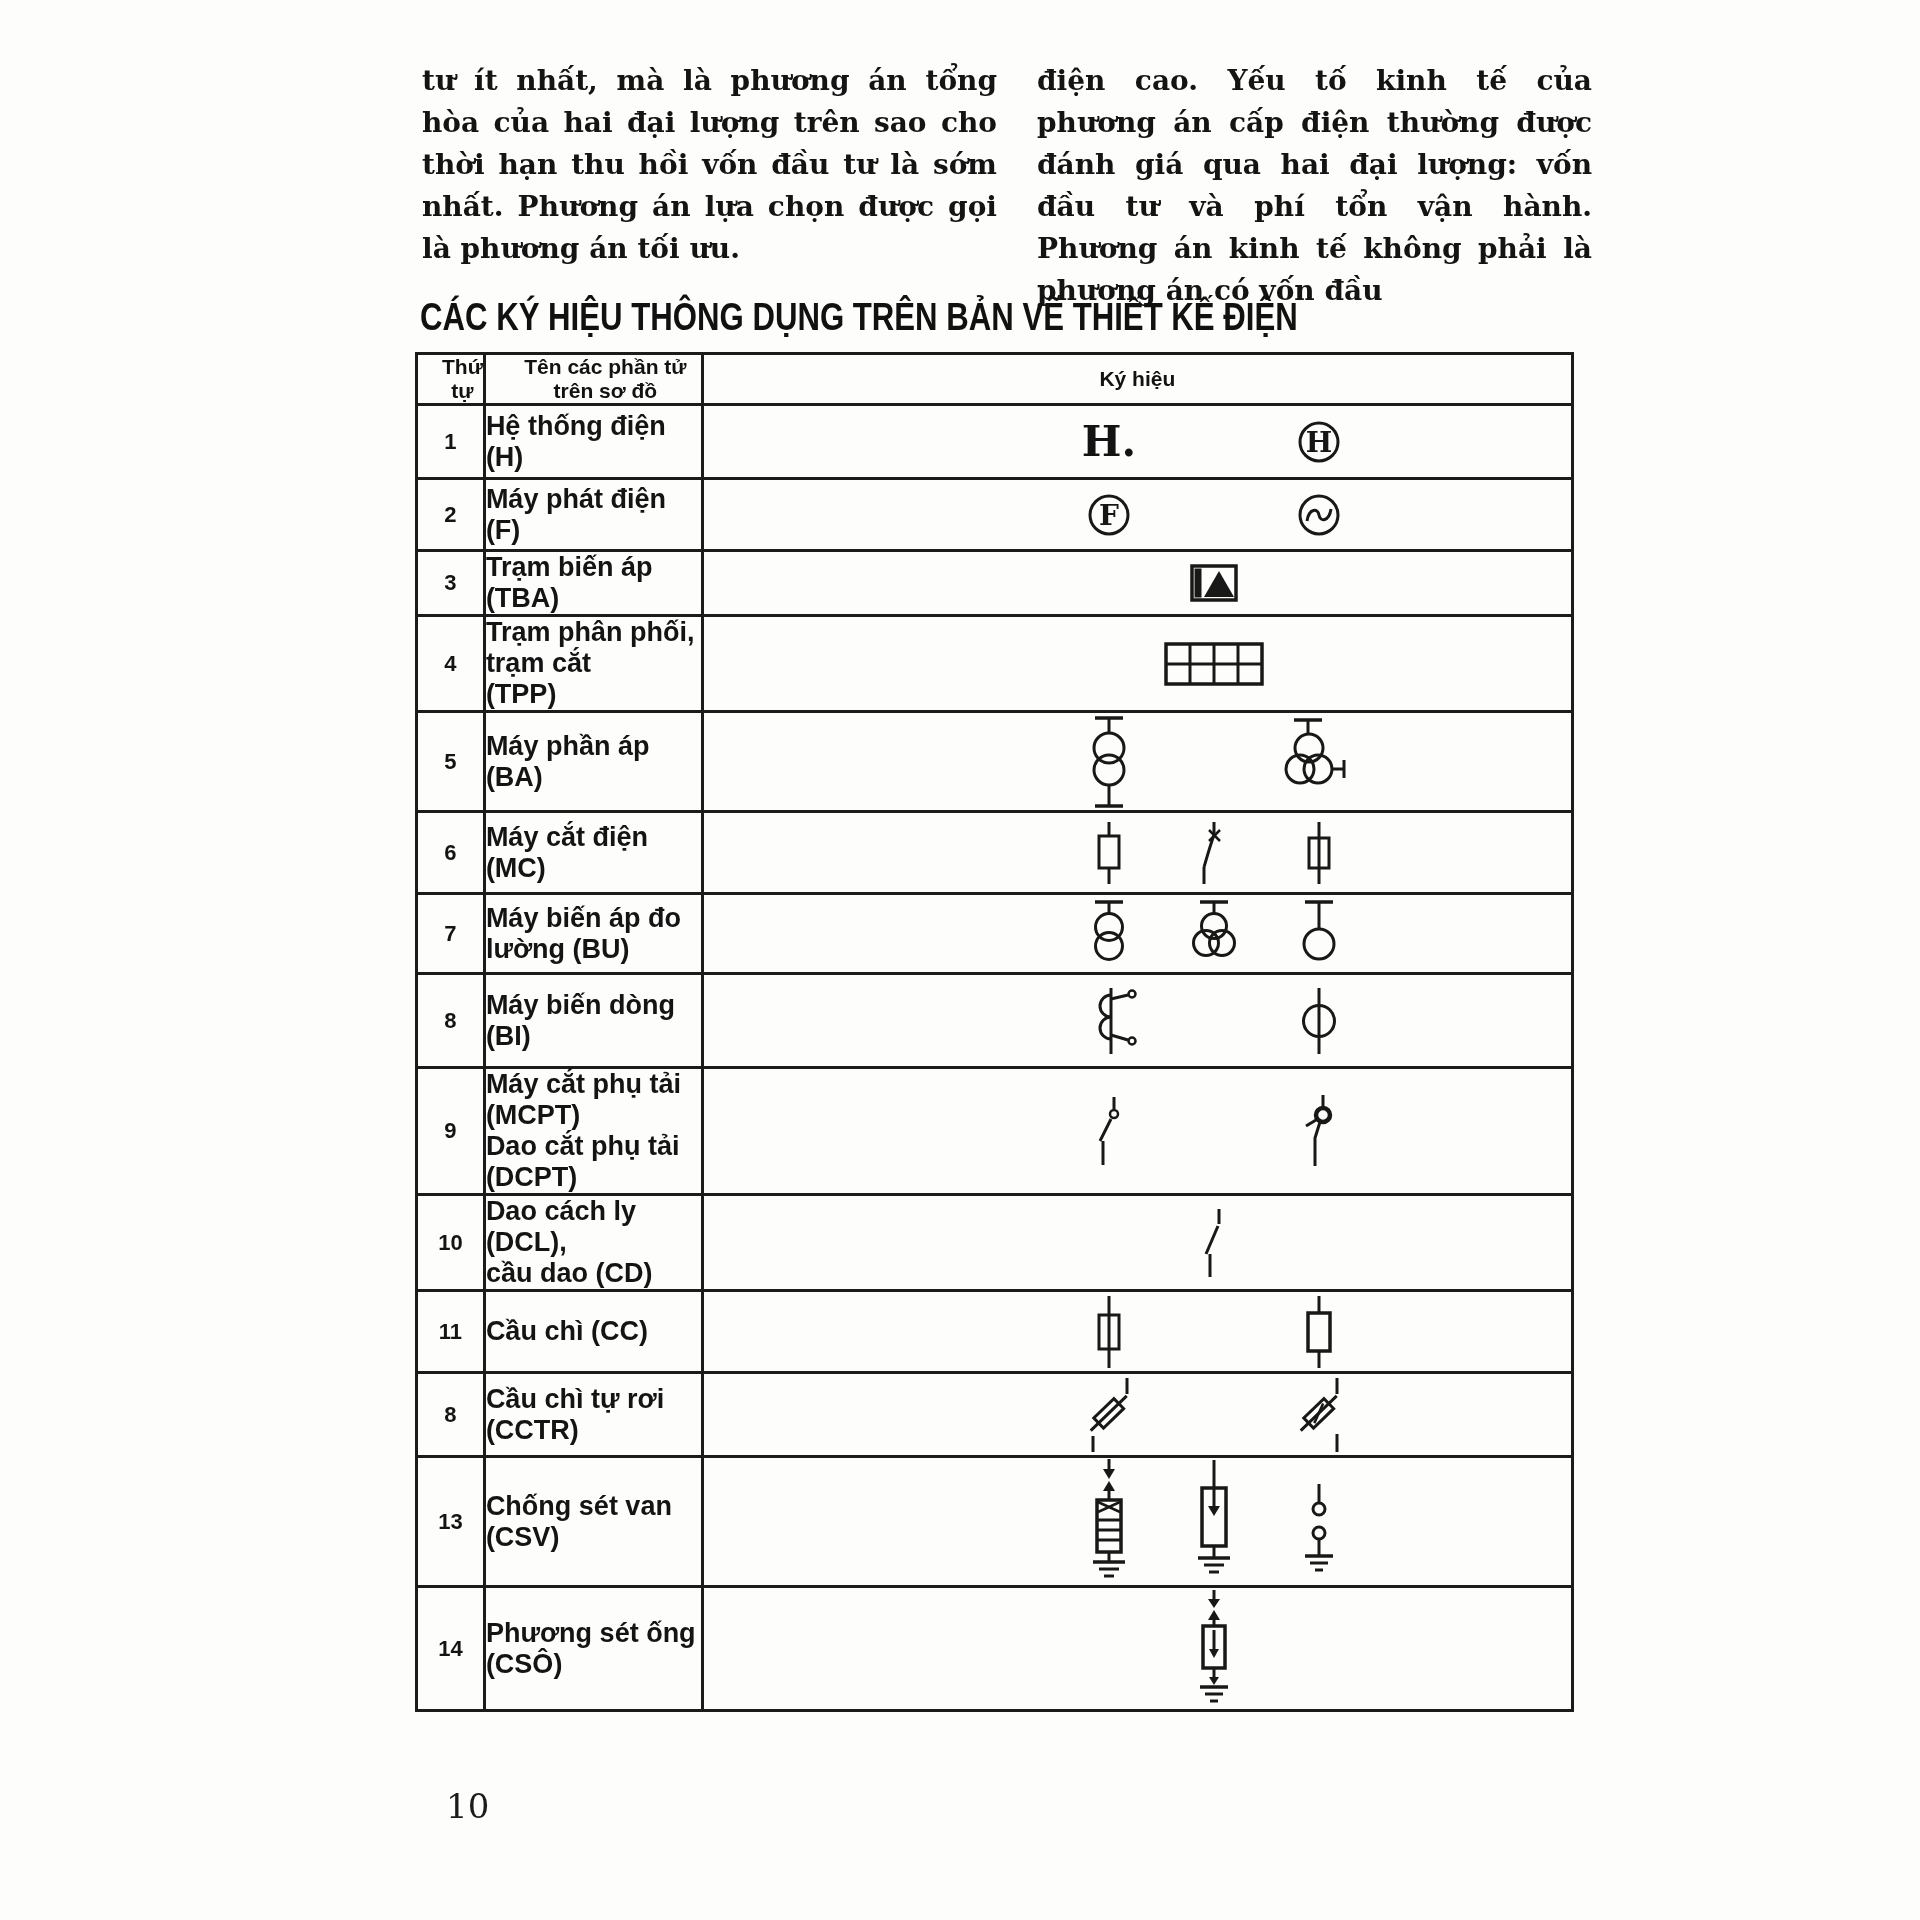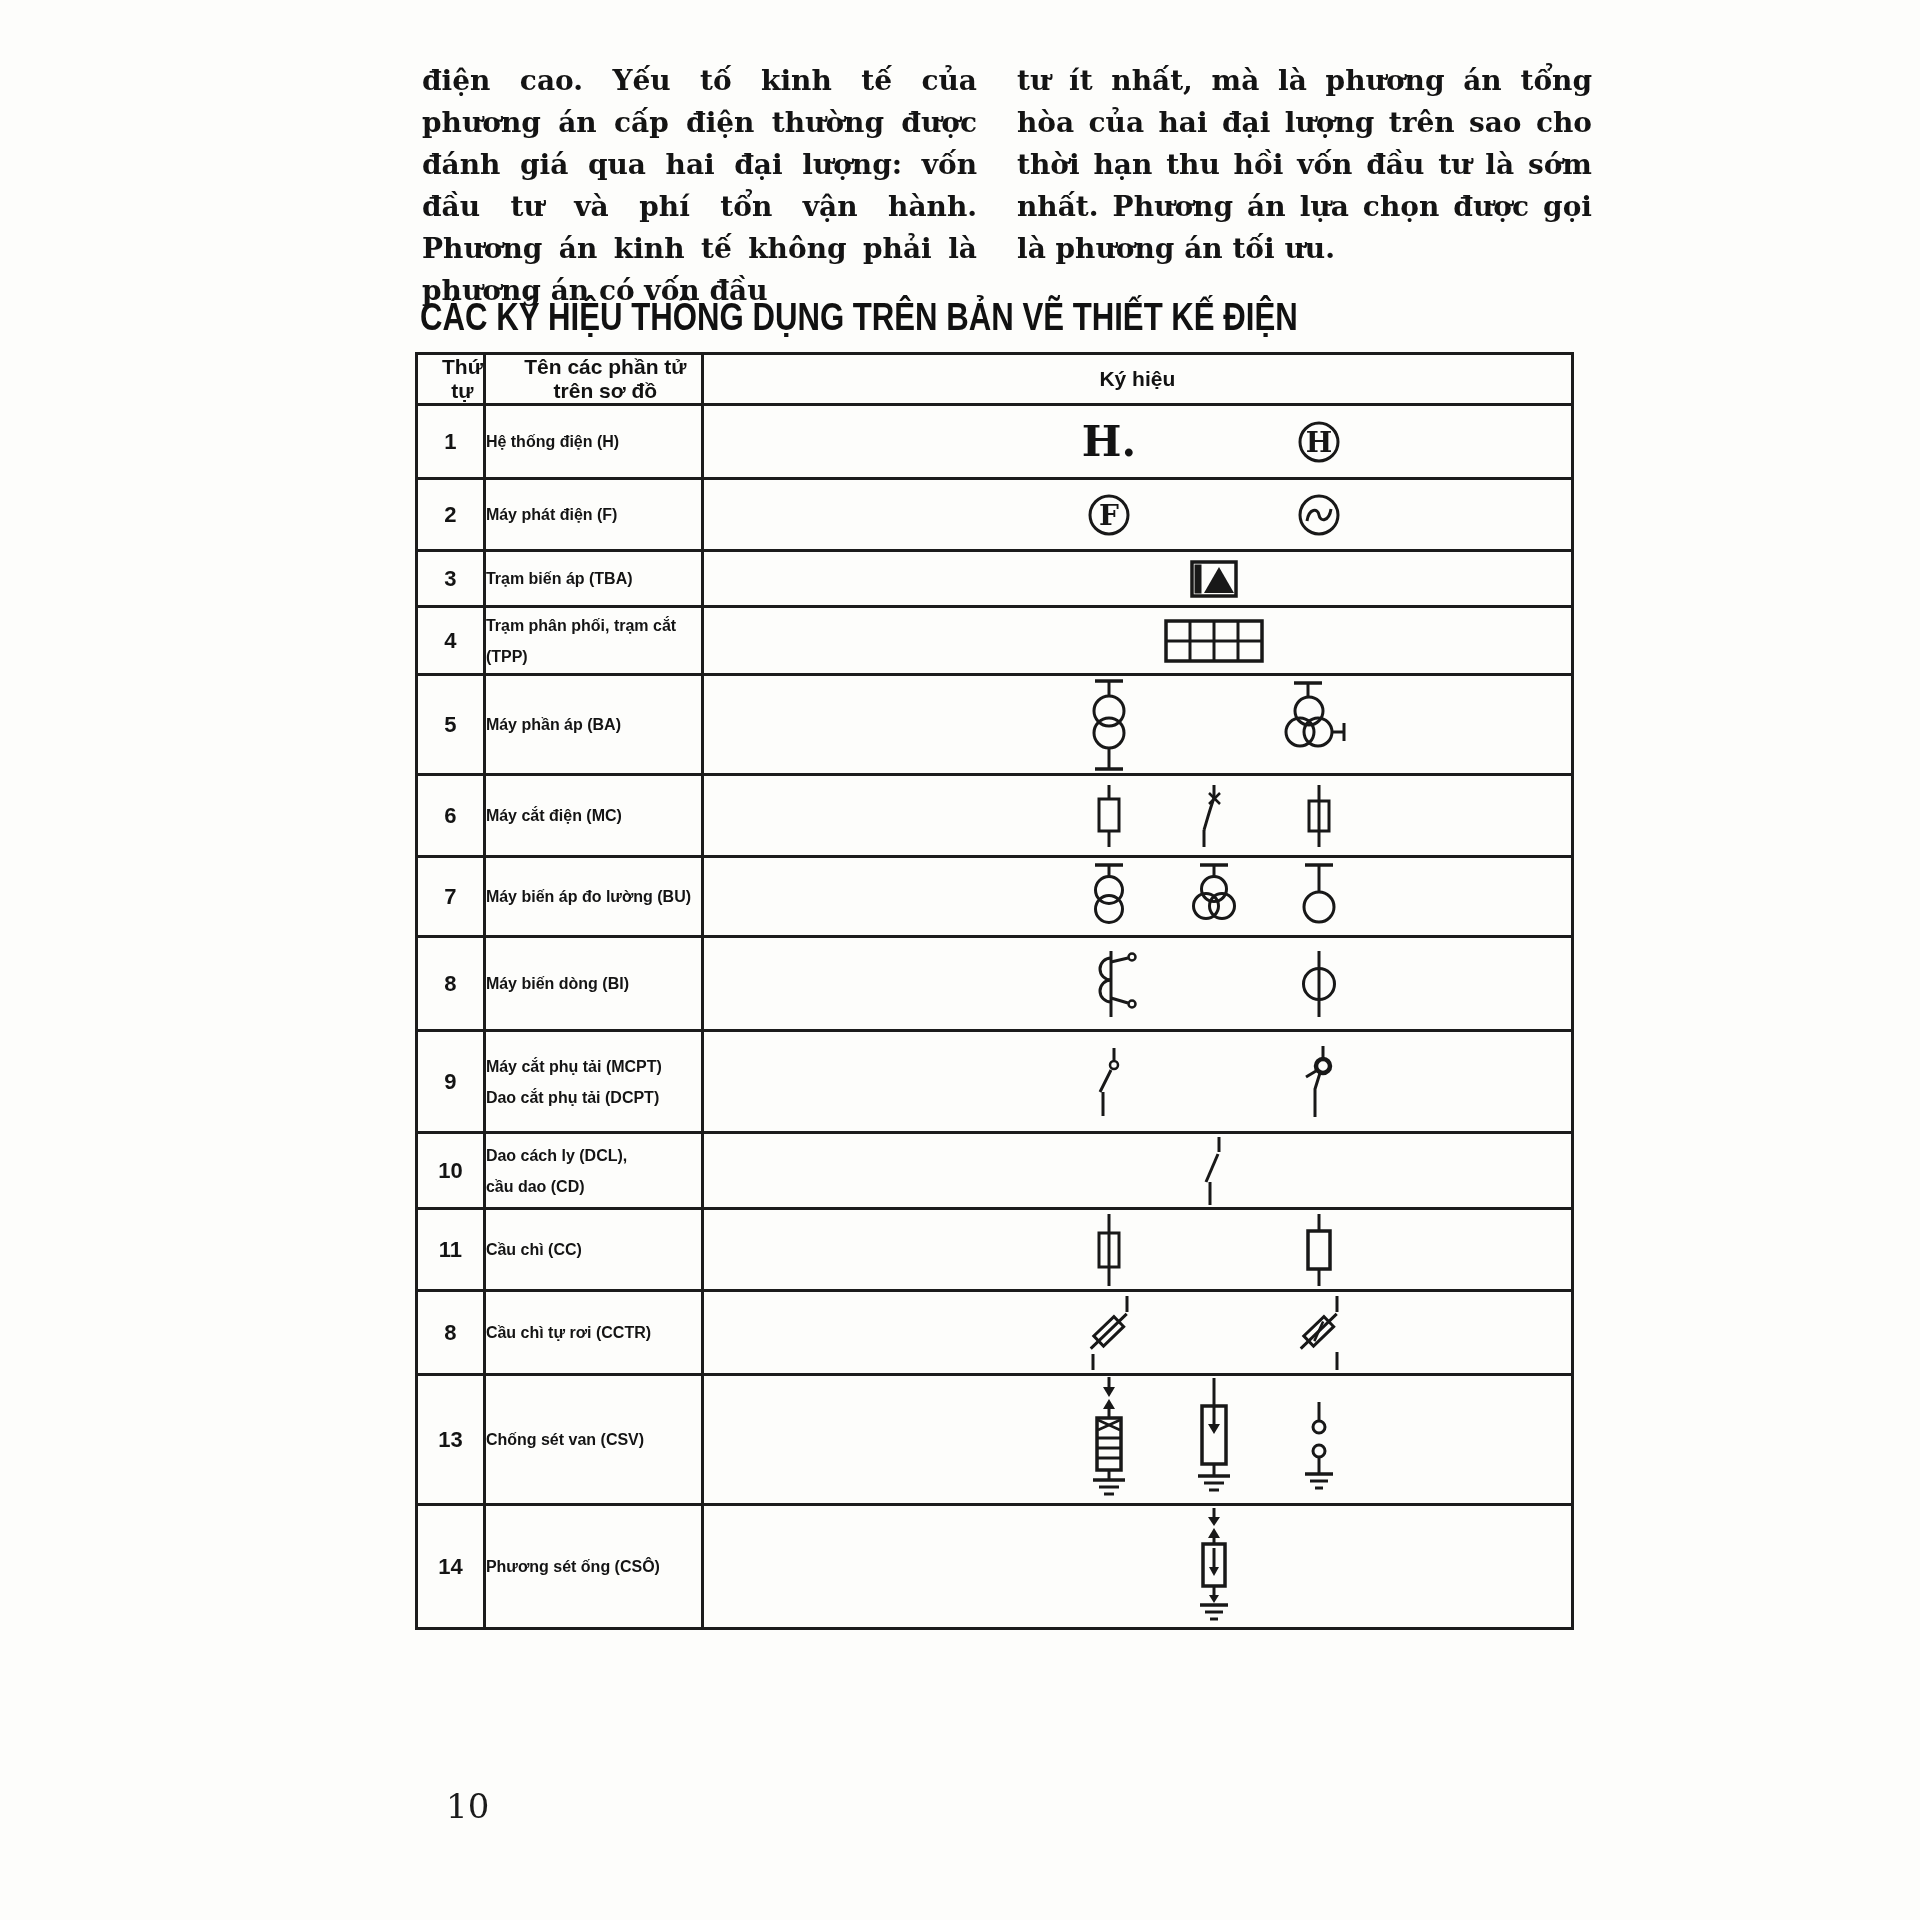--- a/index.html
+++ b/index.html
@@ -18,21 +18,21 @@
   
   .symtable{position:absolute;left:415px;top:352px;border-collapse:collapse;table-layout:fixed;background:#fdfdfb;}
   .symtable td,.symtable th{border:3px solid #1c1c1c;padding:0;vertical-align:middle;}
   .c-num{width:62px;}
   .c-name{width:218px;}
   .c-sym{width:870px;}
   .symtable th{font-family:"Liberation Sans",sans-serif;font-weight:bold;font-size:21px;color:#121212;}
   th.h-num,th.h-name{text-align:center;padding-left:24px;}
   th.h-sym{text-align:center;}
   .cell-num{text-align:center;font-family:"Liberation Sans",sans-serif;font-weight:bold;font-size:22px;color:#141414;}
-  .cell-name{font-family:"Liberation Sans",sans-serif;font-weight:bold;font-size:16px;line-height:31px;color:#141414;padding-left:13px;}
+  .cell-name{font-family:"Liberation Sans",sans-serif;font-weight:bold;font-size:27px;line-height:31px;color:#141414;padding-left:13px;}
   .cell-sym{position:relative;}
   .slot{position:absolute;top:50%;transform:translate(-50%,-50%);line-height:0;}
   .sA{left:405px;}
   .sB{left:510px;}
   .sC{left:615px;}
 
   
   .st{stroke:#181818;stroke-width:3;fill:none;stroke-linecap:butt;}
   .st35{stroke:#181818;stroke-width:3.5;fill:none;}
   .st25{stroke:#181818;stroke-width:2.5;fill:none;}
@@ -42,22 +42,22 @@
   .hsym{font-family:"DejaVu Serif",serif;font-weight:bold;font-size:42px;color:#131313;line-height:42px;}
 
   .page-number{position:absolute;left:446px;top:1786px;font-family:"DejaVu Serif",serif;font-size:34px;color:#1b1b1b;}
 </style>
 </head>
 <body>
 
 <div class="page">
 
   <div class="intro">
+    <div class="col col-right">tư ít nhất, mà là phương án tổng hòa của hai đại lượng trên sao cho thời hạn thu hồi vốn đầu tư là sớm nhất. Phương án lựa chọn được gọi là phương án tối ưu.</div>
     <div class="col col-left">điện cao. Yếu tố kinh tế của phương án cấp điện thường được đánh giá qua hai đại lượng: vốn đầu tư và phí tổn vận hành. Phương án kinh tế không phải là phương án có vốn đầu</div>
-    <div class="col col-right">tư ít nhất, mà là phương án tổng hòa của hai đại lượng trên sao cho thời hạn thu hồi vốn đầu tư là sớm nhất. Phương án lựa chọn được gọi là phương án tối ưu.</div>
   </div>
 
   <div class="section-title">CÁC KÝ HIỆU THÔNG DỤNG TRÊN BẢN VẼ THIẾT KẾ ĐIỆN</div>
 
   <table class="symtable">
     <colgroup>
         <col class="c-num">
         <col class="c-name">
         <col class="c-sym">
       </colgroup>

